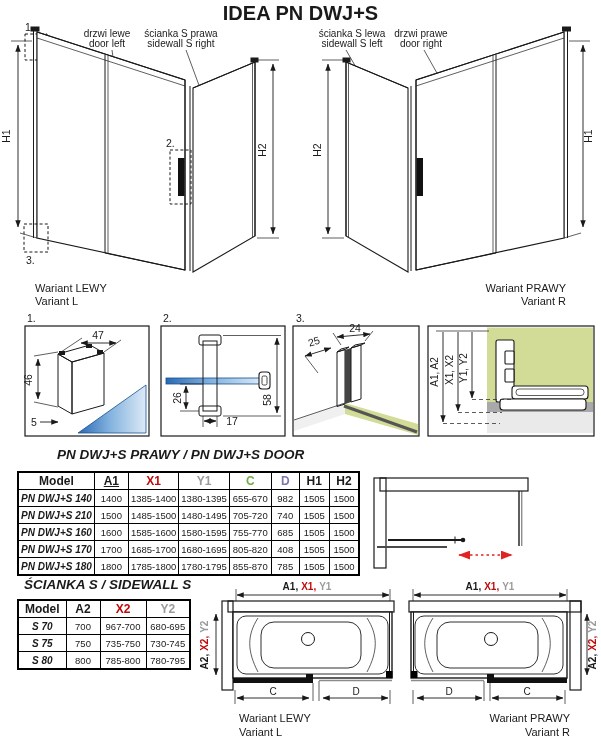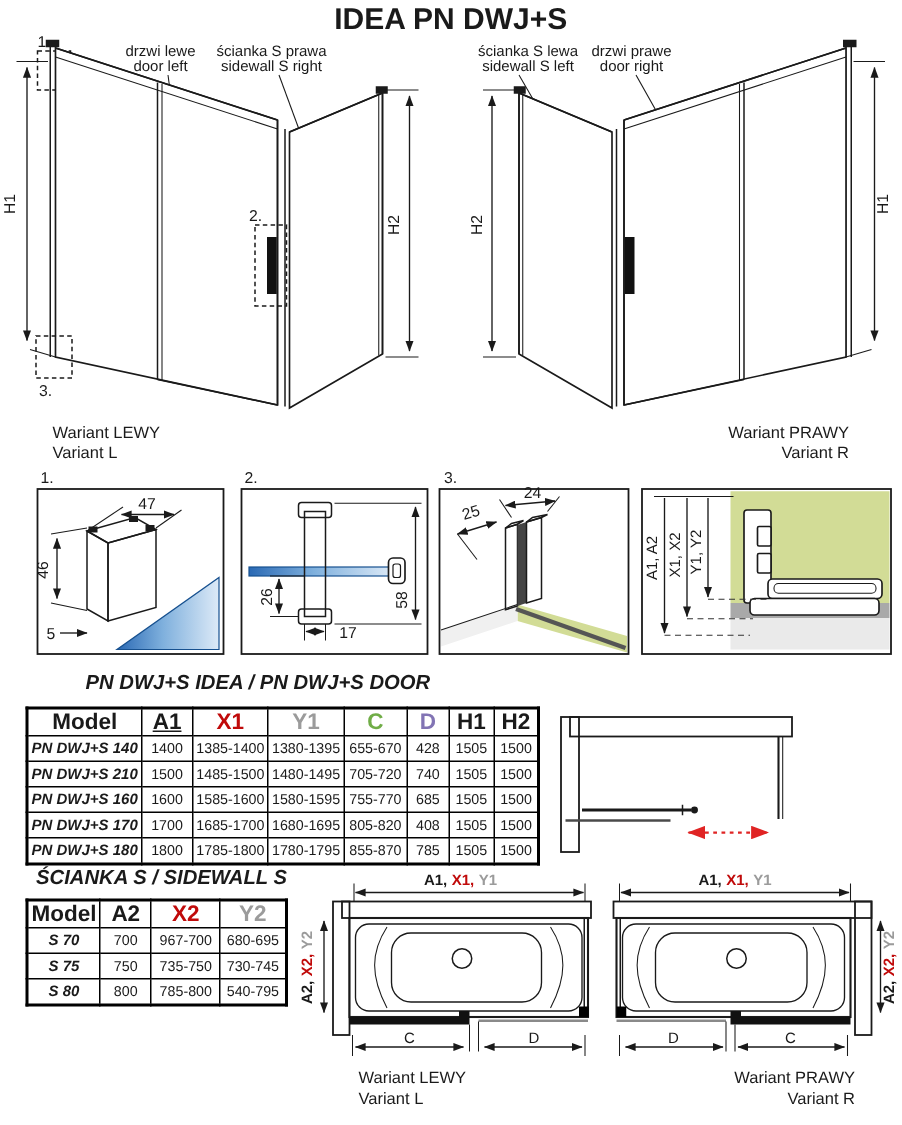--- a/index.html
+++ b/index.html
@@ -8,21 +8,21 @@
   .abs{position:absolute}
   svg{position:absolute;overflow:visible}
   #main-title{left:0;top:2px;width:601px;text-align:center;font-size:20px;font-weight:bold}
   .tbl-title{font-style:italic;font-weight:bold;font-size:13.5px;white-space:nowrap}
   #door-title{left:57px;top:447px}
   #side-title{left:24px;top:577px}
   table{position:absolute;border-collapse:collapse;table-layout:fixed;background:#fff;border:2px solid #000}
   #door-table{left:17px;top:471px}
   #side-table{left:17px;top:599px}
   th,td{border:1px solid #000;text-align:center;padding:0 2px;height:16px;font-size:9.5px;white-space:nowrap;overflow:hidden}
-  th{font-size:15px;font-weight:bold}
+  th{font-size:12px;font-weight:bold}
   td.model-cell{font-weight:bold;font-style:italic;font-size:10px}
   
   svg text{fill:#1a1a1a}
   .t10{font-size:10px}.t105{font-size:10.5px}.t11{font-size:11px}.b{font-weight:bold}
   .ln{stroke:#1a1a1a;stroke-width:1;fill:none}
   .ln12{stroke:#1a1a1a;stroke-width:1.2;fill:none}
   .lt{stroke:#1a1a1a;stroke-width:0.7;fill:none}
   .dim{stroke:#1a1a1a;stroke-width:0.9;fill:none}
   .wq{fill:#fff;stroke:#1a1a1a;stroke-width:1.1}
   .dash{stroke:#1a1a1a;stroke-width:1;fill:none;stroke-dasharray:3,2.2}
@@ -240,21 +240,21 @@
       <text class="t10" transform="rotate(-90 438 372)" x="438" y="372" text-anchor="middle">A1, A2</text>
       <line class="dim" x1="458" y1="332" x2="458" y2="411" marker-end="url(#mA)"></line>
       <line class="dashln" x1="458" y1="412.5" x2="502" y2="412.5"></line>
       <text class="t10" transform="rotate(-90 453 370)" x="453" y="370" text-anchor="middle" fill="#c00a0a">X1, X2</text>
       <line class="dim" x1="472" y1="332" x2="472" y2="398" marker-end="url(#mA)"></line>
       <line class="dashln" x1="472" y1="399.5" x2="512" y2="399.5"></line>
       <text class="t10" transform="rotate(-90 467 368)" x="467" y="368" text-anchor="middle" fill="#9b9b9b">Y1, Y2</text>
     </g>
   </svg>
 
-  <div id="door-title" class="abs tbl-title">PN DWJ+S IDEA / PN DWJ+S DOOR</div>
+  <div id="door-title" class="abs tbl-title">PN DWJ+S PRAWY / PN DWJ+S DOOR</div>
   <table id="door-table">
       <colgroup>
         <col style="width: 72px;">
         <col style="width: 34px;">
         <col style="width: 50px;">
         <col style="width: 50px;">
         <col style="width: 42px;">
         <col style="width: 28px;">
         <col style="width: 30px;">
         <col style="width: 30px;">
@@ -271,21 +271,21 @@
           <th style="color: rgb(26, 26, 26);">H2</th>
         </tr>
       </thead>
       <tbody>
         <tr>
           <td class="model-cell">PN DWJ+S 140</td>
           <td>1400</td>
           <td>1385-1400</td>
           <td>1380-1395</td>
           <td>655-670</td>
-          <td>428</td>
+          <td>982</td>
           <td>1505</td>
           <td>1500</td>
         </tr>
         <tr>
           <td class="model-cell">PN DWJ+S 210</td>
           <td>1500</td>
           <td>1485-1500</td>
           <td>1480-1495</td>
           <td>705-720</td>
           <td>740</td>
@@ -351,21 +351,21 @@
         <tr>
           <td class="model-cell">S 75</td>
           <td>750</td>
           <td>735-750</td>
           <td>730-745</td>
         </tr>
         <tr>
           <td class="model-cell">S 80</td>
           <td>800</td>
           <td>785-800</td>
-          <td>540-795</td>
+          <td>780-795</td>
         </tr>
       </tbody>
     </table>
 
   <svg style="left:370px;top:465px" width="231" height="112" viewBox="370 465 231 112">
     <rect x="380" y="478" width="148" height="13" fill="url(#hatch)" class="ln12"></rect>
     <rect x="374" y="478" width="12" height="90" fill="url(#hatch)" class="ln12"></rect>
     <line x1="519" y1="491" x2="519" y2="546" stroke="#1a1a1a" stroke-width="1.4"></line>
     <line class="lt" x1="521.8" y1="491" x2="521.8" y2="546"></line>
     <line x1="388" y1="540" x2="461" y2="540" stroke="#1a1a1a" stroke-width="2"></line>

